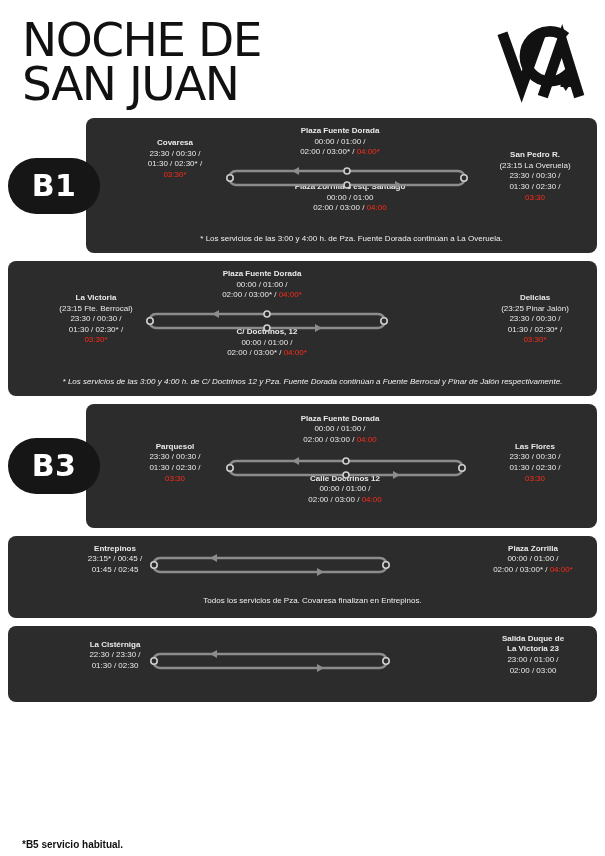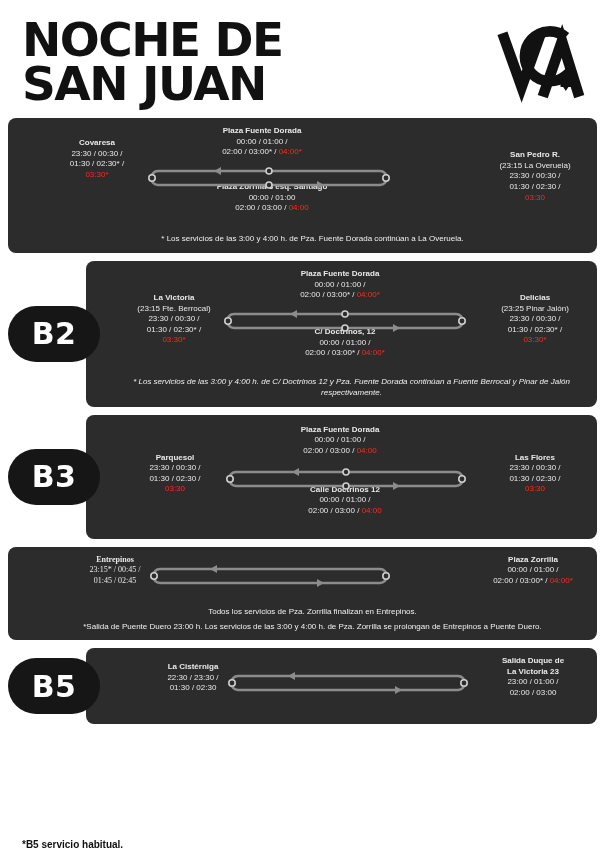--- a/index.html
+++ b/index.html
@@ -14,21 +14,21 @@
     position: relative;
   }
 
   
   .header {
     padding: 18px 22px 0 22px;
     position: relative;
   }
   .title {
     font-family: "DejaVu Sans", sans-serif;
-    font-weight: bold;
+    font-weight: normal;
     font-size: 47px;
     line-height: 0.94;
     letter-spacing: -1.5px;
     color: #111;
     text-transform: uppercase;
     margin: 0;
   }
   .title .line2 { display: block; }
   .subtitle {
     font-family: "DejaVu Sans", sans-serif;
@@ -138,20 +138,21 @@
       <path d="M56 84 L76 26 L94 84" fill="none" stroke="#111" stroke-width="11" stroke-linejoin="miter"></path>
       <path d="M80 22 A26 26 0 1 0 80 62 L80 74" fill="none" stroke="#111" stroke-width="11" stroke-linecap="butt"></path>
       <path d="M72 66 L80 78 L88 66" fill="#111"></path>
     </svg>
   </div>
 </div>
 
 <div class="rows">
 
   <div class="row">
+    <div class="badge">B1</div>
     <div class="panel p-b1">
       <div class="diagram" style="height:104px;">
 
         <div class="dtext" style="left:150px; top:0px; width:160px;">
           <span class="nm">Plaza Fuente Dorada</span>
           <span>00:00 / 01:00 /</span><br>
           <span>02:00 / 03:00* /</span>
           <span class="red">04:00*</span>
         </div>
 
@@ -185,21 +186,20 @@
           <circle cx="242" cy="14" r="3.2" fill="#2c2c2c" stroke="#cfcfcf" stroke-width="1.6"></circle>
           <path d="M70 7 l7 -4 v8 z" fill="#8c8c8c"></path>
           <path d="M180 21 l-7 4 v-8 z" fill="#8c8c8c"></path>
         </svg>
       </div>
       <div class="note">* Los servicios de las 3:00 y 4:00 h. de Pza. Fuente Dorada continúan a La Overuela.</div>
     </div>
   </div>
 
   <div class="row">
-    <div class="badge">B2</div>
     <div class="panel p-b2" style="min-height:128px;">
       <div class="diagram" style="height:104px;">
 
         <div class="dtext" style="left:150px; top:0px; width:160px;">
           <span class="nm">Plaza Fuente Dorada</span>
           <span>00:00 / 01:00 /</span><br>
           <span>02:00 / 03:00* /</span>
           <span class="red">04:00*</span>
         </div>
 
@@ -284,48 +284,46 @@
         </svg>
       </div>
       <div class="note"></div>
     </div>
   </div>
 
   <div class="row">
     <div class="panel p-b4">
       <div class="diagram" style="height:48px;">
 
-        <div class="dtext" style="left:28px; top:0px; width:110px;font-family:Liberation Serif, serif;">
+        <div class="dtext" style="left:28px; top:0px; width:110px;">
           <span class="nm">Entrepinos</span>
           <span>23:15* / 00:45 /</span><br>
           <span>01:45 / 02:45</span>
         </div>
 
         <div class="dtext" style="right:4px; top:0px; width:112px;">
           <span class="nm">Plaza Zorrilla</span>
           <span>00:00 / 01:00 /</span><br>
           <span>02:00 / 03:00* /</span>
           <span class="red">04:00*</span>
         </div>
 
         <svg class="track" style="position:absolute; left:114px; top:8px;" width="248" height="26" viewBox="0 0 248 26">
           <path d="M14 6 H234 A7 7 0 0 1 234 20 H14 A7 7 0 0 1 14 6 Z" fill="none" stroke="#8c8c8c" stroke-width="2.5"></path>
           <circle cx="8" cy="13" r="3.2" fill="#2c2c2c" stroke="#cfcfcf" stroke-width="1.6"></circle>
           <circle cx="240" cy="13" r="3.2" fill="#2c2c2c" stroke="#cfcfcf" stroke-width="1.6"></circle>
           <path d="M64 6 l7 -4 v8 z" fill="#8c8c8c"></path>
           <path d="M178 20 l-7 4 v-8 z" fill="#8c8c8c"></path>
         </svg>
       </div>
-      <div class="note">Todos los servicios de Pza. Zorrilla finalizan en Entrepinos.</div>
-      <div class="note">*Salida de Puente Duero 23:00 h. Los servicios de las 3:00 y 4:00 h.  de Pza. Zorrilla se prolongan de Entrepinos a Puente Duero.</div>
-    </div>
-  </div>
-
-  <div class="row">
-    <div class="badge">B5</div>
+      <div class="note">Todos los servicios de Pza. Covaresa finalizan en Entrepinos.</div>
+    </div>
+  </div>
+
+  <div class="row">
     <div class="panel p-b5">
       <div class="diagram" style="height:56px;">
 
         <div class="dtext" style="left:28px; top:6px; width:110px;">
           <span class="nm">La Cistérniga</span>
           <span>22:30 / 23:30 /</span><br>
           <span>01:30 / 02:30</span>
         </div>
 
         <div class="dtext" style="right:4px; top:0px; width:112px;">

